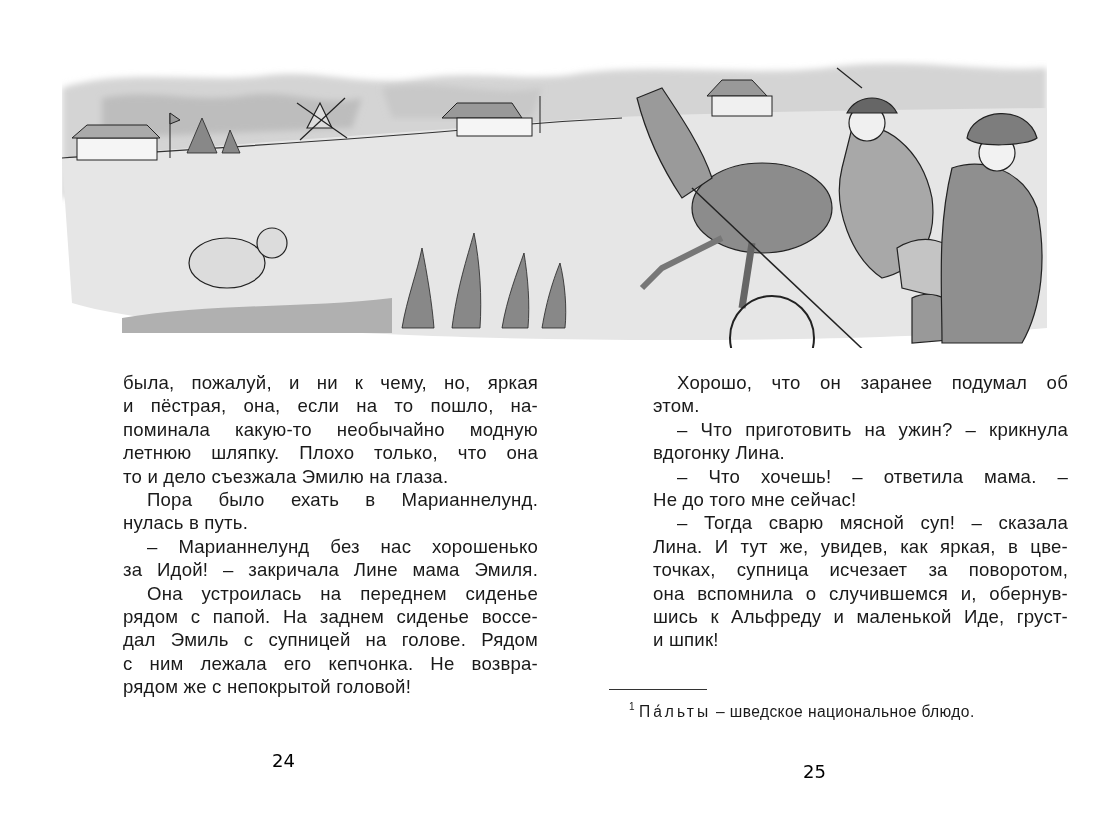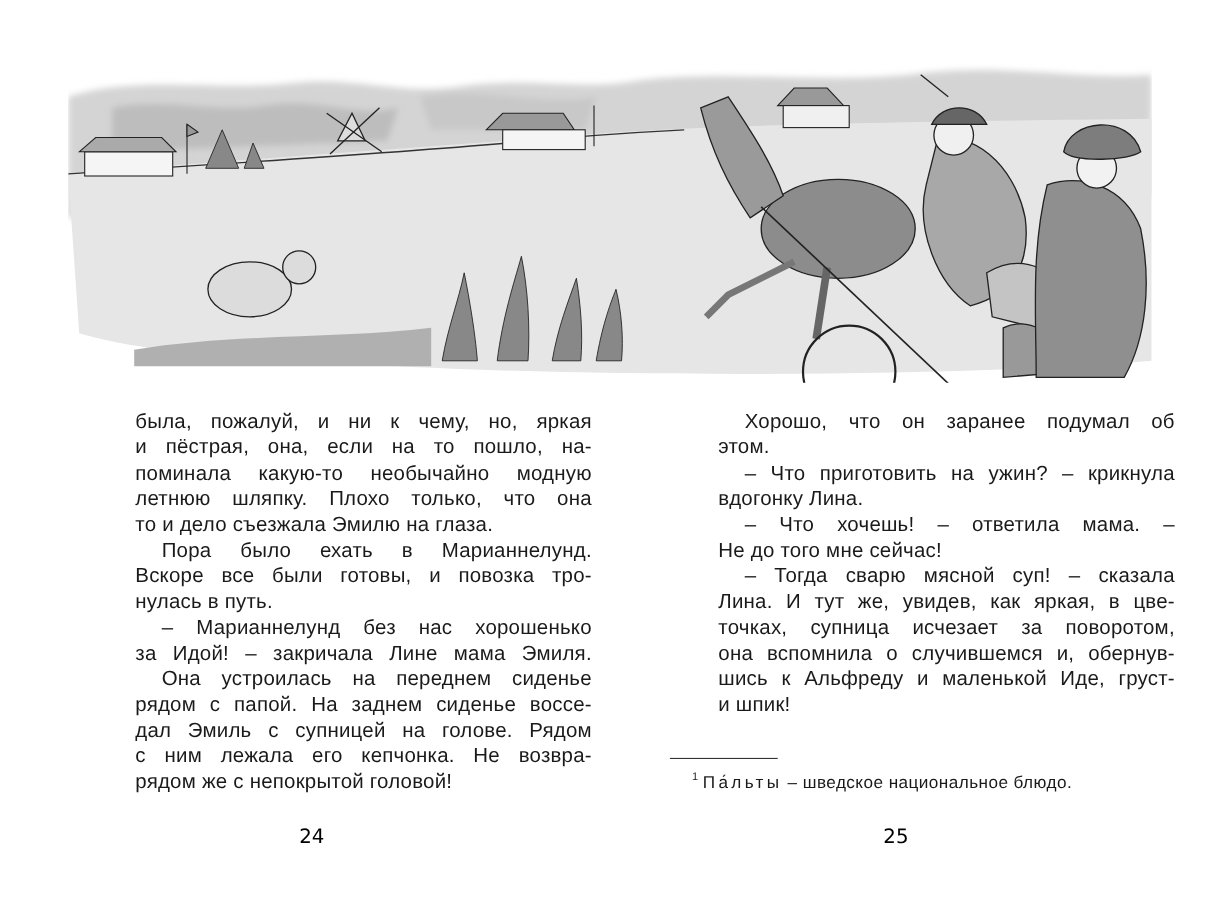--- a/index.html
+++ b/index.html
@@ -29,21 +29,21 @@
     .footnote {
       position: absolute; left: 629px; top: 701px; font-size: 15.6px; letter-spacing: 0.4px; white-space: nowrap;
     }
     .footnote .term { letter-spacing: 3px; }
     sup { font-size: 10px; vertical-align: 7px; margin-left: 2px; }
     .footnote sup { margin-left: 0; margin-right: 4px; }
     .page-num {
       position: absolute; top: 750px; font-size: 18px; font-family: "DejaVu Sans", sans-serif; color: #000000;
     }
     .pn-left { left: 272px; }
-    .pn-right { left: 803px; }
+    .pn-right { left: 803px; margin-top: 11px; }
   </style>
 </head>
 <body>
 
 <div class="illustration">
   <svg viewBox="0 0 985 290">
     <defs>
       <filter id="soft">
           <feGaussianBlur stdDeviation="3"></feGaussianBlur>
         </filter>
@@ -123,21 +123,20 @@
   </svg>
 </div>
 
 <div class="page-col left-col">
   <span class="line">была, пожалуй, и ни к чему, но, яркая</span>
   <span class="line">и пёстрая, она, если на то пошло, на-</span>
   <span class="line">поминала какую-то необычайно модную</span>
   <span class="line">летнюю шляпку. Плохо только, что она</span>
   <span class="line last">то и дело съезжала Эмилю на глаза.</span>
   <span class="line indent">Пора было ехать в Марианнелунд.</span>
-  <span class="line">Вскоре все были готовы, и повозка тро-</span>
   <span class="line last">нулась в путь.</span>
   <span class="line indent">– Марианнелунд без нас хорошенько</span>
   <span class="line">за Идой! – закричала Лине мама Эмиля.</span>
   <span class="line indent">Она устроилась на переднем сиденье</span>
   <span class="line">рядом с папой. На заднем сиденье воссе-</span>
   <span class="line">дал Эмиль с супницей на голове. Рядом</span>
   <span class="line">с ним лежала его кепчонка. Не возвра-</span>
   <span class="line last">рядом же с непокрытой головой!</span>
 </div>
 

